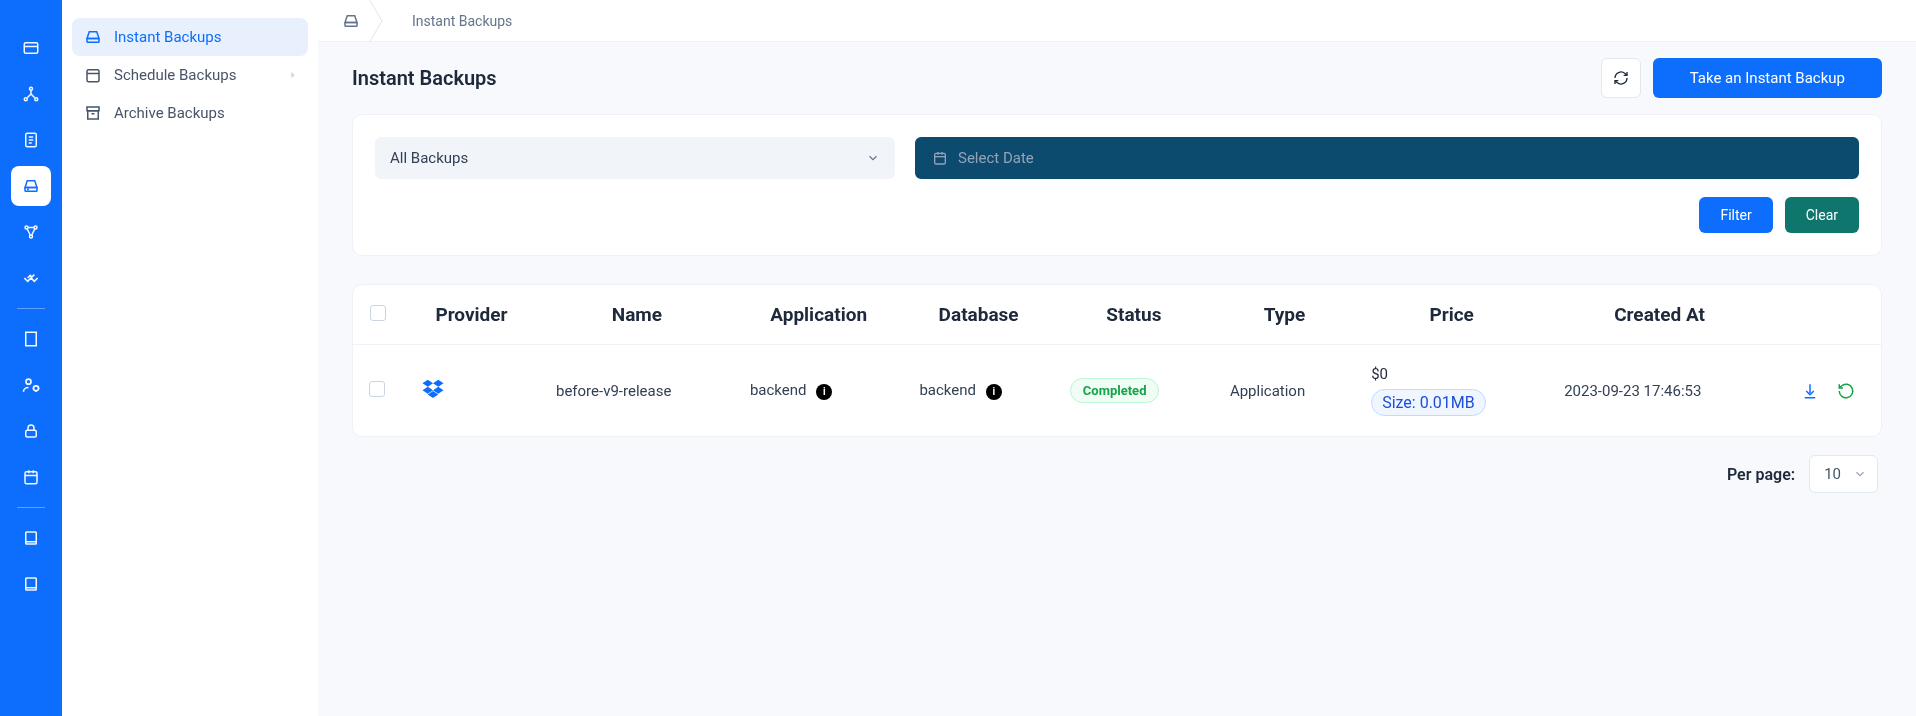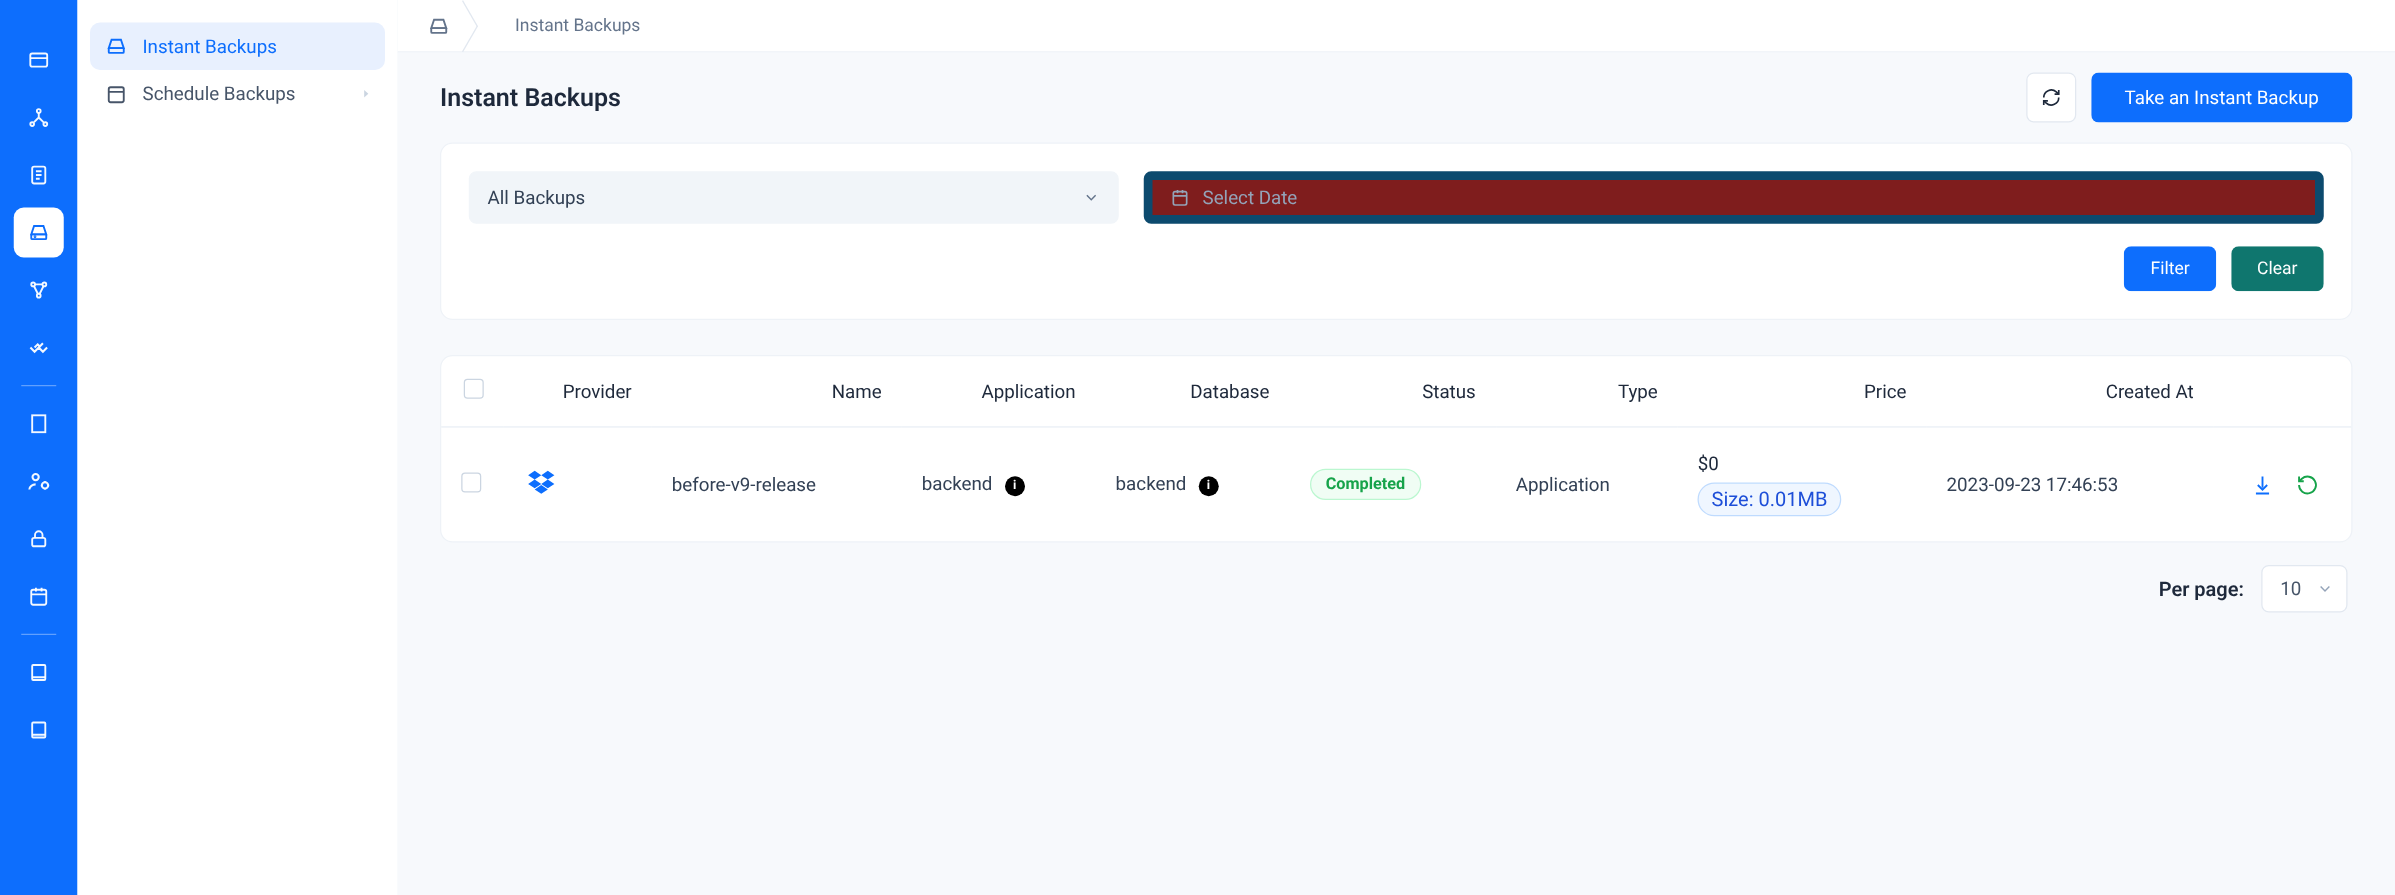--- a/index.html
+++ b/index.html
@@ -103,21 +103,21 @@
   .bc-sep::after  { bottom:0; transform-origin:left; transform:rotate(-60deg); }
   .bc-label { color:#64748b; font-size:14px; margin-left:18px;}
 
   .page-body { padding: 16px 34px 0 34px; }
 
   .page-head { display:flex; align-items:center; justify-content:space-between; margin-bottom:16px; }
   .page-title { font-size:20px; font-weight:600; color:#1e293b; }
   .page-actions { display:flex; gap:12px; }
   .btn {
     display:inline-flex; align-items:center; justify-content:center;
-    height:40px; padding:0 26px;
+    height:40px; padding:0 36px;
     border-radius:6px;
     font-size:15px;
     cursor:pointer;
     border:1px solid transparent;
   }
   .btn-icon {
     width:40px; padding:0;
     background:#ffffff;
     border:1px solid #e2e8f0;
     color:#1e293b;
@@ -143,33 +143,33 @@
     align-items:center;
     padding:0 14px;
     color:#334155;
     font-size:15px;
     position:relative;
     cursor:pointer;
   }
   .select { flex:1; max-width:520px; }
   .select .chev { position:absolute; right:14px; color:#64748b; }
   .date-input {
-    background:#7f1d1d; border:7px solid #0c4a6e;
+    background:#0c4a6e; border:3px solid #0c4a6e;
     flex:1; color:#94a3b8;text-align:right;
   }
   .date-input .cal-ico { margin-right:10px; color:#94a3b8; display:flex; }
   .filter-actions { display:flex; justify-content:flex-end; gap:12px; margin-top:18px; }
 
   
   .table-card { padding:0; }
   table { width:100%; border-collapse:collapse; }
   thead th {
-    text-align:right;
-    font-weight:400;
-    font-size:15px;
+    text-align:center;
+    font-weight:700;
+    font-size:19px;
     color:#1e293b;
     padding:18px 16px;
     border-bottom:1px solid #eef2f7;
   }
   tbody td {
     padding:20px 16px;
     font-size:15px;
     color:#334155;
     vertical-align:middle;
   }
@@ -362,20 +362,30 @@
             <rect x="4" y="5" width="16" height="16" rx="2"></rect>
             <line x1="4" y1="10" x2="20" y2="10"></line>
           </svg>
       </span>
       <span>Schedule Backups</span>
       <span class="expand-caret">
         <svg width="10" height="10" viewBox="0 0 24 24" fill="currentColor">
             <path d="M8 5l8 7-8 7z"></path>
           </svg>
       </span>
+    </div>
+    <div class="subnav-item">
+      <span class="ico">
+        <svg width="18" height="18" viewBox="0 0 24 24" fill="none" stroke="currentColor" stroke-width="2">
+            <rect x="4" y="4" width="16" height="5"></rect>
+            <rect x="5" y="9" width="14" height="11"></rect>
+            <line x1="10" y1="13" x2="14" y2="13"></line>
+          </svg>
+      </span>
+      <span>Archive Backups</span>
     </div>
   </div>
 
   <div class="main">
 
     <div class="breadcrumb">
       <div class="bc-home">
         <svg width="18" height="18" viewBox="0 0 24 24" fill="none" stroke="currentColor" stroke-width="2">
             <path d="M4 14h16l-3-9H7l-3 9z"></path>
             <rect x="4" y="14" width="16" height="5" rx="1"></rect>

